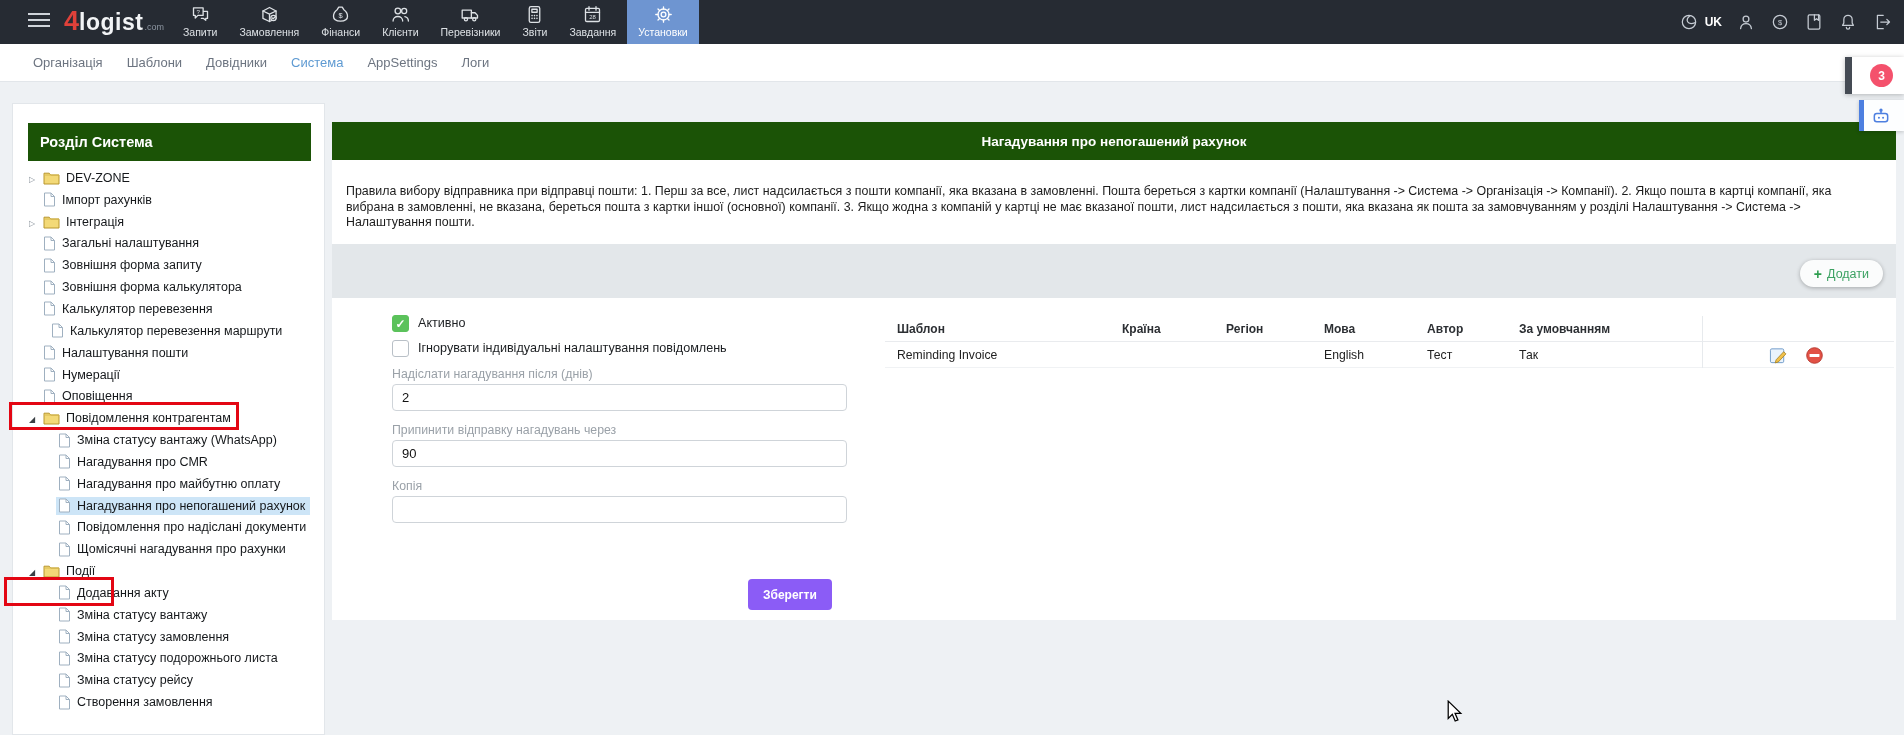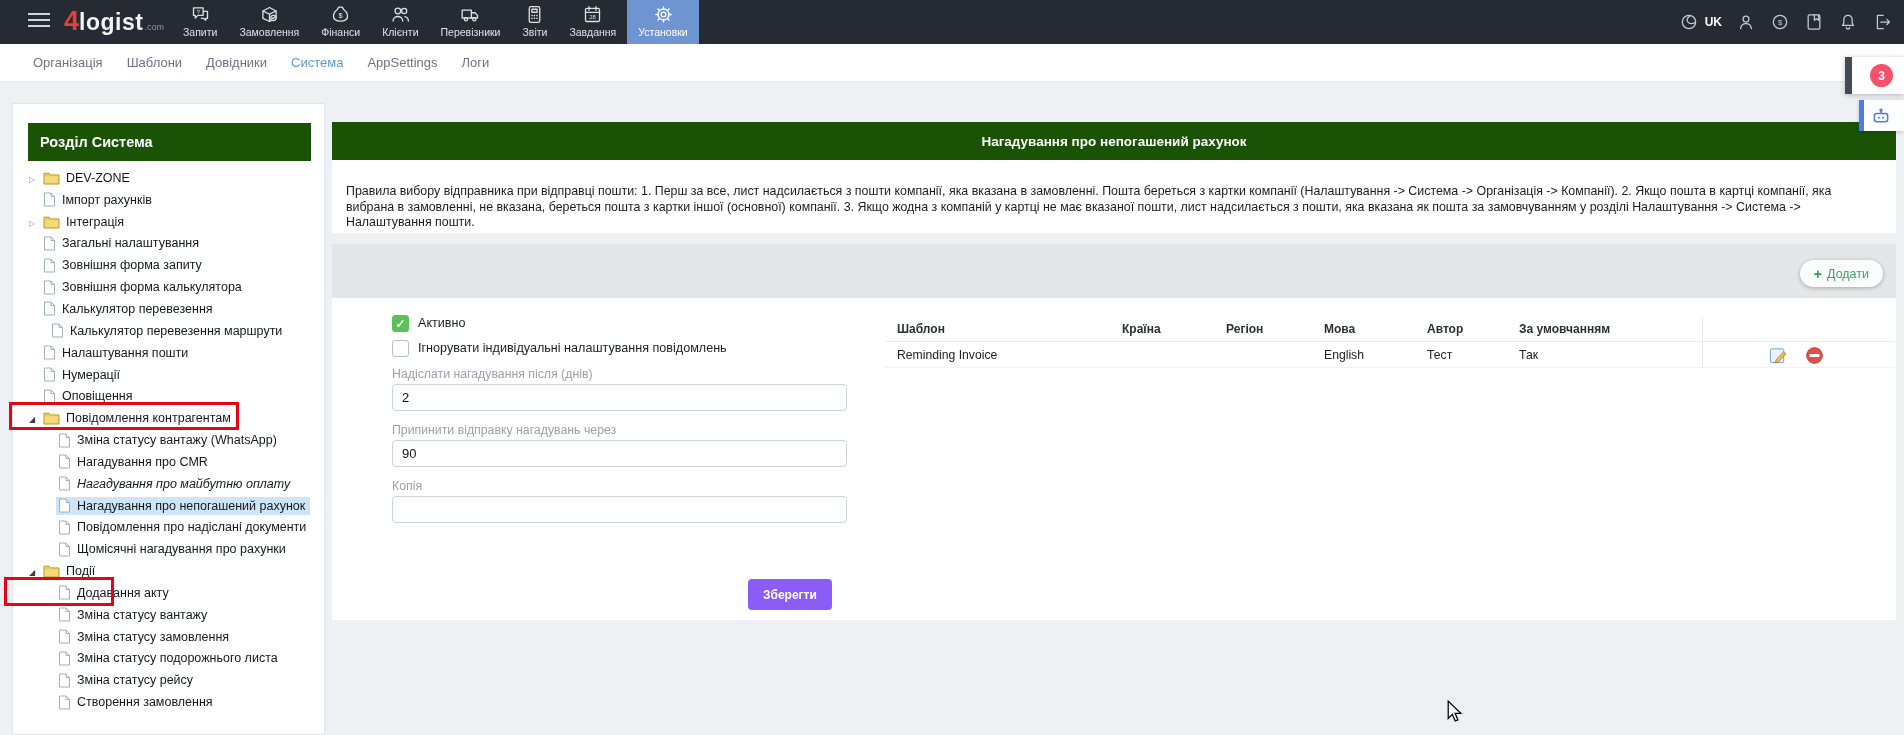--- a/index.html
+++ b/index.html
@@ -40,21 +40,21 @@
   .tree-row.selected .sel-wrap { background:#cde5f7; }
   .sel-wrap { display:flex; align-items:center; padding-left:2px; }
 
   
   .annot { position:absolute; border:3px solid #e30613; background:transparent; z-index:8; pointer-events:none; }
   .annot1 { left:9px; top:402px; width:230px; height:28px; }
   .annot2 { left:4px; top:577px; width:110px; height:29px; }
 
   
   .main-head { position:absolute; left:332px; top:122px; width:1564px; height:38px; background:#1b5306; color:#fff; display:flex; align-items:center; justify-content:center; font-size:13.5px; font-weight:bold; }
-  .desc-panel { position:absolute; left:332px; top:160px; width:1564px; height:73px; background:#ffffff; padding:24px 14px 0 14px; font-size:12.4px; line-height:15.6px; color:#1c1c1c; }
+  .desc-panel { position:absolute; left:332px; top:160px; width:1564px; height:84px; background:#ffffff; padding:24px 14px 0 14px; font-size:12.4px; line-height:15.6px; color:#1c1c1c; }
   .toolbar { position:absolute; left:332px; top:244px; width:1564px; height:54px; background:#e3e7ea; }
   .add-btn { position:absolute; right:13px; top:16px; height:27px; padding:0 14px; background:#fbfcfc; border:none; border-radius:14px; box-shadow:0 1px 4px rgba(0,0,0,.28); color:#3da263; font-size:12.5px; font-family:inherit; cursor:pointer; display:flex; align-items:center; gap:5px; }
   .add-plus { font-weight:bold; font-size:14px; color:#2f9e4f; }
   .content { position:absolute; left:332px; top:298px; width:1564px; height:322px; background:#ffffff; }
 
   
   .form-col { position:absolute; left:60px; top:0; width:455px; }
   .cb-row { display:flex; align-items:center; margin-top:16px; height:18px; }
   .cb-row + .cb-row { margin-top:7px; }
   .cbox { width:17px; height:17px; border-radius:3px; margin-right:9px; flex:none; border:1.5px solid #b9c0c7; background:#fff; }
@@ -395,21 +395,21 @@
         <span class="sel-wrap">
           <span class="tree-ico">
             <svg width="13" height="15" viewBox="0 0 13 15">
               <path d="M1.5 1h6.5l3.5 3.5V14h-10z" fill="#ffffff" stroke="#9fb0c0"></path>
               <path d="M8 1v3.5h3.5" fill="none" stroke="#9fb0c0"></path>
             </svg>
           </span>
           <span class="tree-label">Нагадування про CMR</span>
         </span>
       </div>
-      <div class="tree-row" style="padding-left: 25px; font-style: italic;">
+      <div class="tree-row" style="padding-left: 25px;">
         <span class="arrow-slot"></span>
         <span class="sel-wrap">
           <span class="tree-ico">
             <svg width="13" height="15" viewBox="0 0 13 15">
               <path d="M1.5 1h6.5l3.5 3.5V14h-10z" fill="#ffffff" stroke="#9fb0c0"></path>
               <path d="M8 1v3.5h3.5" fill="none" stroke="#9fb0c0"></path>
             </svg>
           </span>
           <span class="tree-label">Нагадування про майбутню оплату</span>
         </span>

